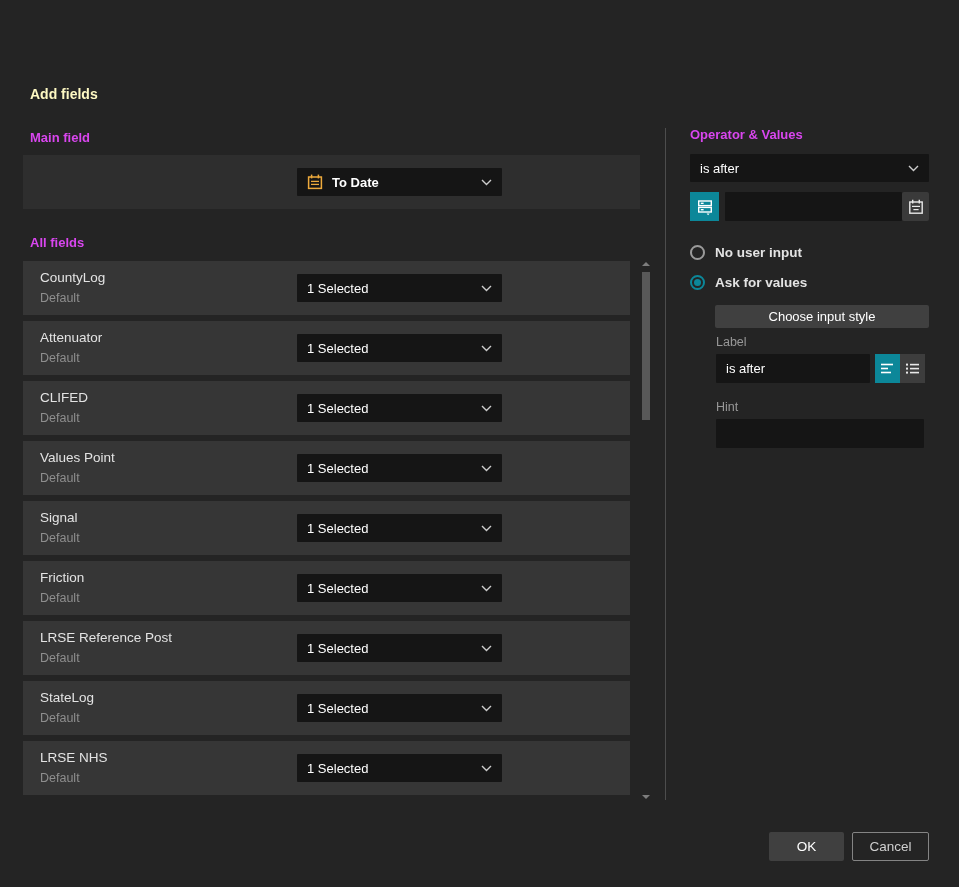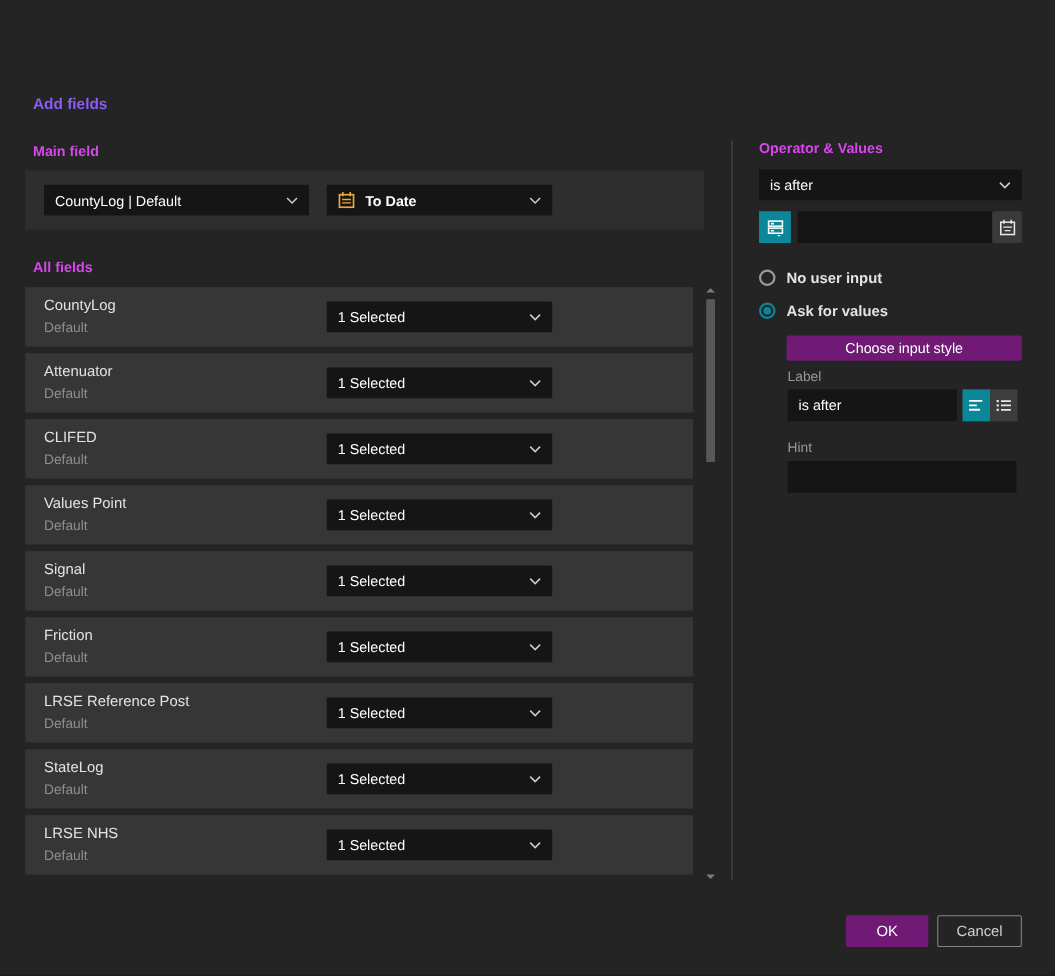--- a/index.html
+++ b/index.html
@@ -12,21 +12,21 @@
   
   .header {
     position:absolute; left:0; top:0; width:100%; height:51px;
     border-bottom:1px solid #5d5d5d;
     display:flex; align-items:center; justify-content:space-between;
     padding:0 18px 0 16px;
   }
   .title { font-size:15px; font-weight:bold; color:#e0e0e0; letter-spacing:.2px; }
   .close-x { font-size:18px; color:#9a9a9a; cursor:pointer; line-height:1; }
   
-  .h-sec { position:absolute; font-size:14px; font-weight:bold; color:#8b5cf6; }
+  .h-sec { position:absolute; font-size:14px; font-weight:bold; color:#fef9c3; }
   .h-sub { position:absolute; font-size:13px; font-weight:bold; color:#d946ef; }
   
   .select {
     position:absolute; height:28px; background:#151515; border-radius:1px;
     display:flex; align-items:center; padding:0 10px; cursor:pointer;
   }
   .select .txt { font-size:13px; color:#ffffff; flex:1; white-space:nowrap; overflow:hidden; }
   .select .chev { flex:none; margin-left:8px; display:flex; }
   .tinput {
     position:absolute; height:29px; background:#151515; border:none; border-radius:1px;
@@ -56,49 +56,41 @@
   }
   .radio-row { position:absolute; left:690px; display:flex; align-items:center; cursor:pointer; }
   .radio-ring {
     width:15px; height:15px; border-radius:50%; border:2px solid #9a9a9a; flex:none;
     display:flex; align-items:center; justify-content:center; background:transparent;
   }
   .radio-ring.on { border-color:#0c8799; }
   .radio-dot { width:7px; height:7px; border-radius:50%; background:#0c8799; }
   .radio-lbl { margin-left:10px; font-size:13.5px; color:#e3e3e3;font-weight:bold; }
   .btn-primary {
-    position:absolute; background:#701a75; color:#ffffff; border:none; border-radius:2px;
+    position:absolute; background:#404040; color:#ffffff; border:none; border-radius:2px;
     font-size:13px; font-family:"Liberation Sans",sans-serif; cursor:pointer;
     display:flex; align-items:center; justify-content:center;
   }
   .btn-ghost {
     position:absolute; background:transparent; color:#cfcfcf; border:1px solid #848484; border-radius:2px;
     font-size:13.5px; font-family:"Liberation Sans",sans-serif; cursor:pointer;
     display:flex; align-items:center; justify-content:center;
   }
   .flabel { position:absolute; font-size:12.5px; color:#989898; }
 </style>
 </head>
 <body>
 
 <div class="dialog">
 
 
   <div class="h-sec" style="left:30px; top:86px;">Add fields</div>
   <div class="h-sub" style="left:30px; top:130px;">Main field</div>
 
   <div class="main-panel">
-    <div class="select" style="left:17px; top:13px; width:241px;">
-      <span class="txt">CountyLog | Default</span>
-      <span class="chev">
-        <svg width="11" height="7" viewBox="0 0 11 7">
-            <path d="M1 1 L5.5 5.5 L10 1" stroke="#cccccc" stroke-width="1.4" fill="none"></path>
-          </svg>
-      </span>
-    </div>
     <div class="select" style="left:274px; top:13px; width:205px;font-weight:bold;">
       <span style="display:flex; margin-right:9px;">
         <svg width="16" height="16" viewBox="0 0 16 16">
           <rect x="1.6" y="3" width="12.8" height="11.4" fill="none" stroke="#edaa3c" stroke-width="1.5"></rect>
           <line x1="4.6" y1="0.6" x2="4.6" y2="4.4" stroke="#edaa3c" stroke-width="1.5"></line>
           <line x1="11.4" y1="0.6" x2="11.4" y2="4.4" stroke="#edaa3c" stroke-width="1.5"></line>
           <line x1="4" y1="7.4" x2="12" y2="7.4" stroke="#edaa3c" stroke-width="1.3"></line>
           <line x1="4" y1="10.4" x2="12" y2="10.4" stroke="#edaa3c" stroke-width="1.3"></line>
         </svg>
       </span>

